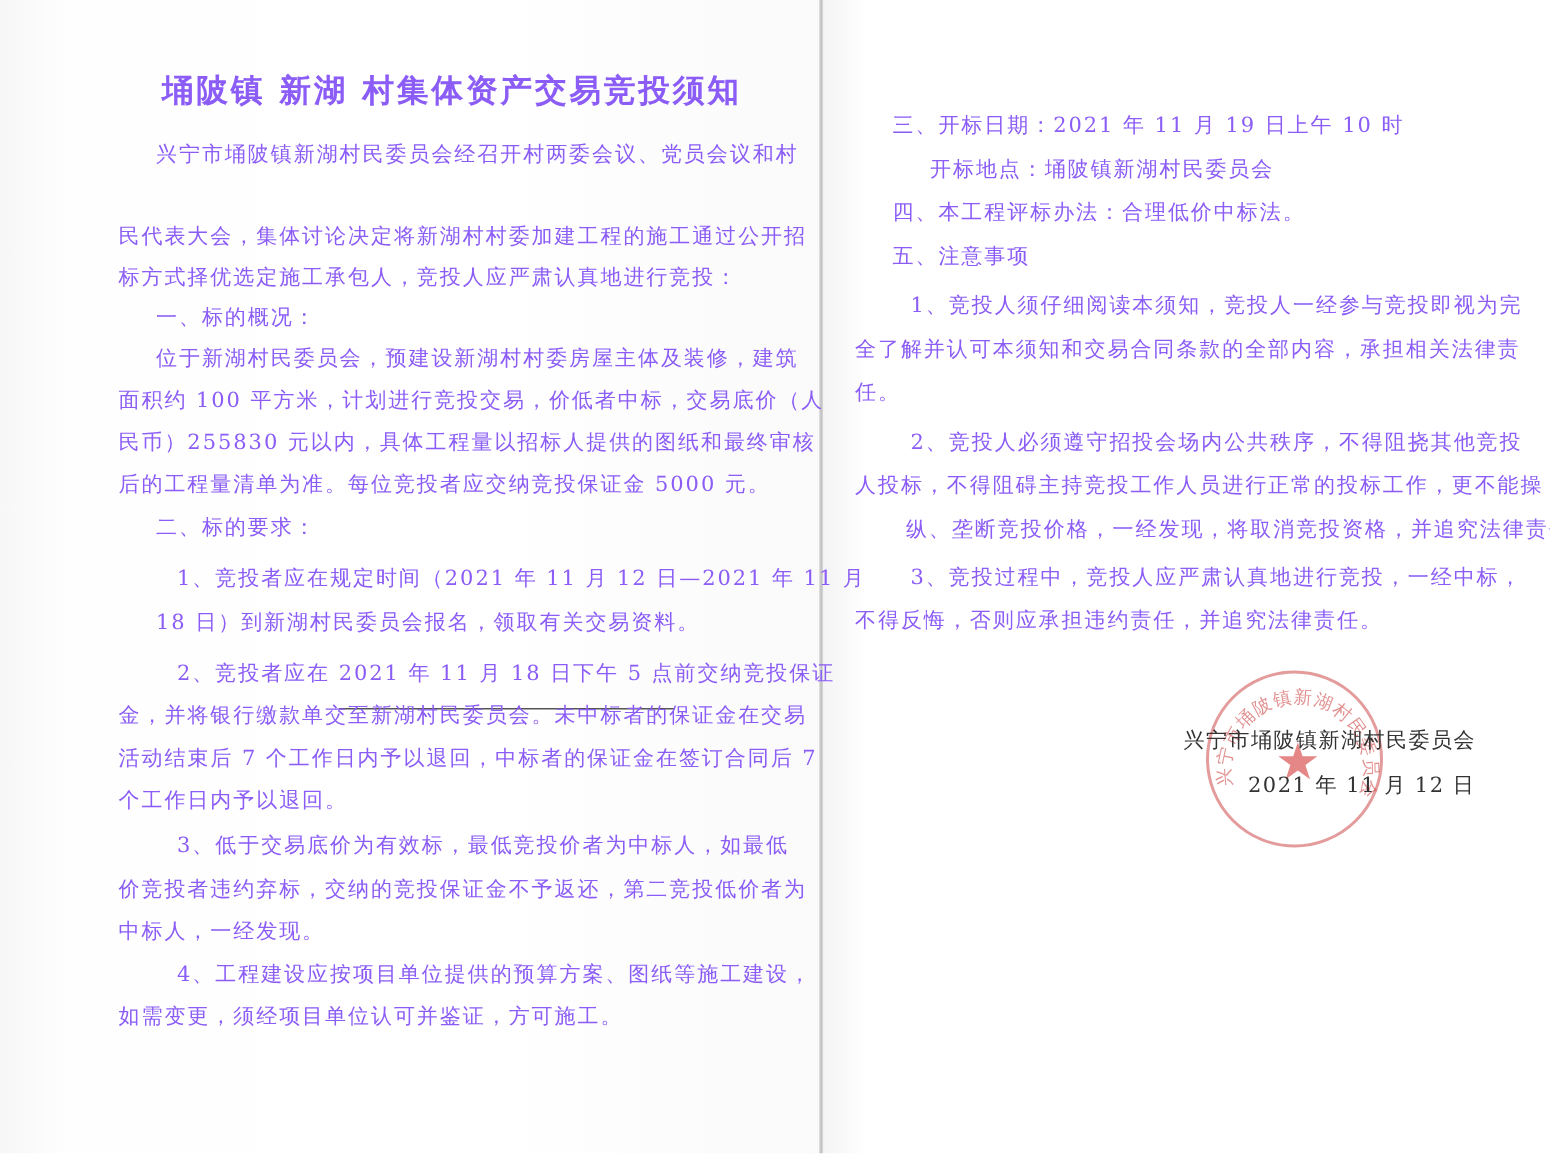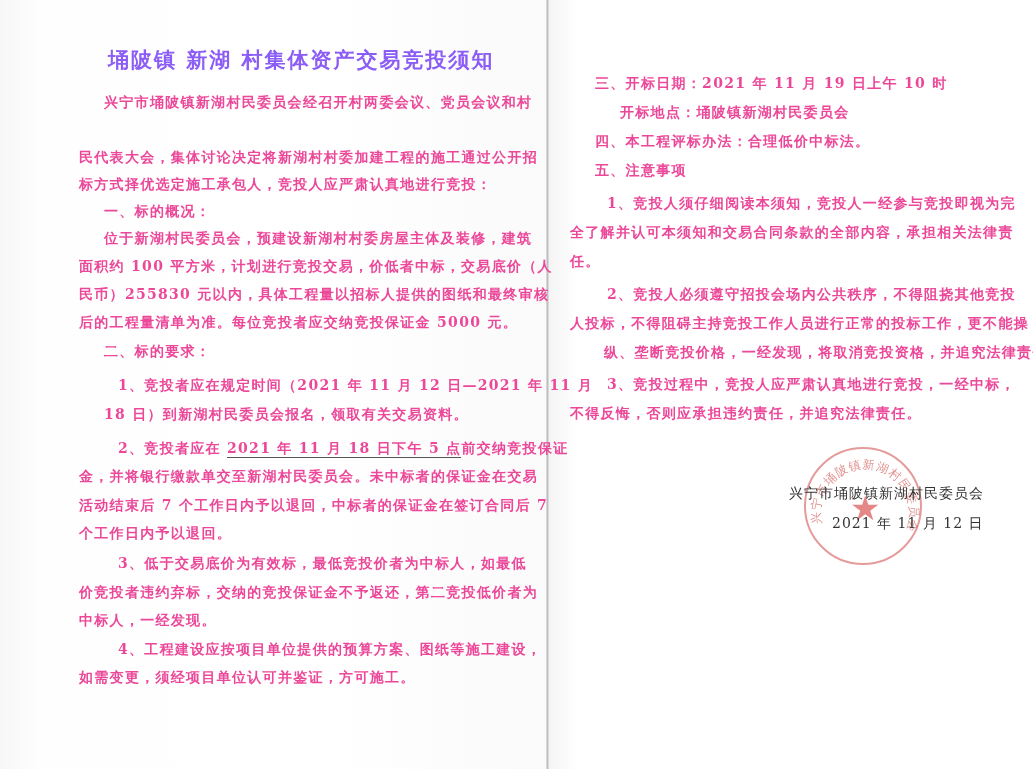--- a/index.html
+++ b/index.html
@@ -48,26 +48,25 @@
       letter-spacing: 2px;
       color: #8b5cf6;
       white-space: pre;
       font-family: "DejaVu Sans", "Liberation Sans", sans-serif;
     }
     .line {
       position: absolute;
       font-size: 14px;
       white-space: nowrap;
       letter-spacing: 1.3px;
-      color: #ec4899;
-      font-weight: bold;
+      color: #8b5cf6;
     }
     .underline {
       border-bottom: 1px solid #555;
-      padding-bottom: 1px;
+      padding-bottom: 15px;
     }
     .sig {
       position: absolute;
       font-size: 14px;
       white-space: nowrap;
       color: #333;
       letter-spacing: 1px;
     }
     .stamp {
       position: absolute;

